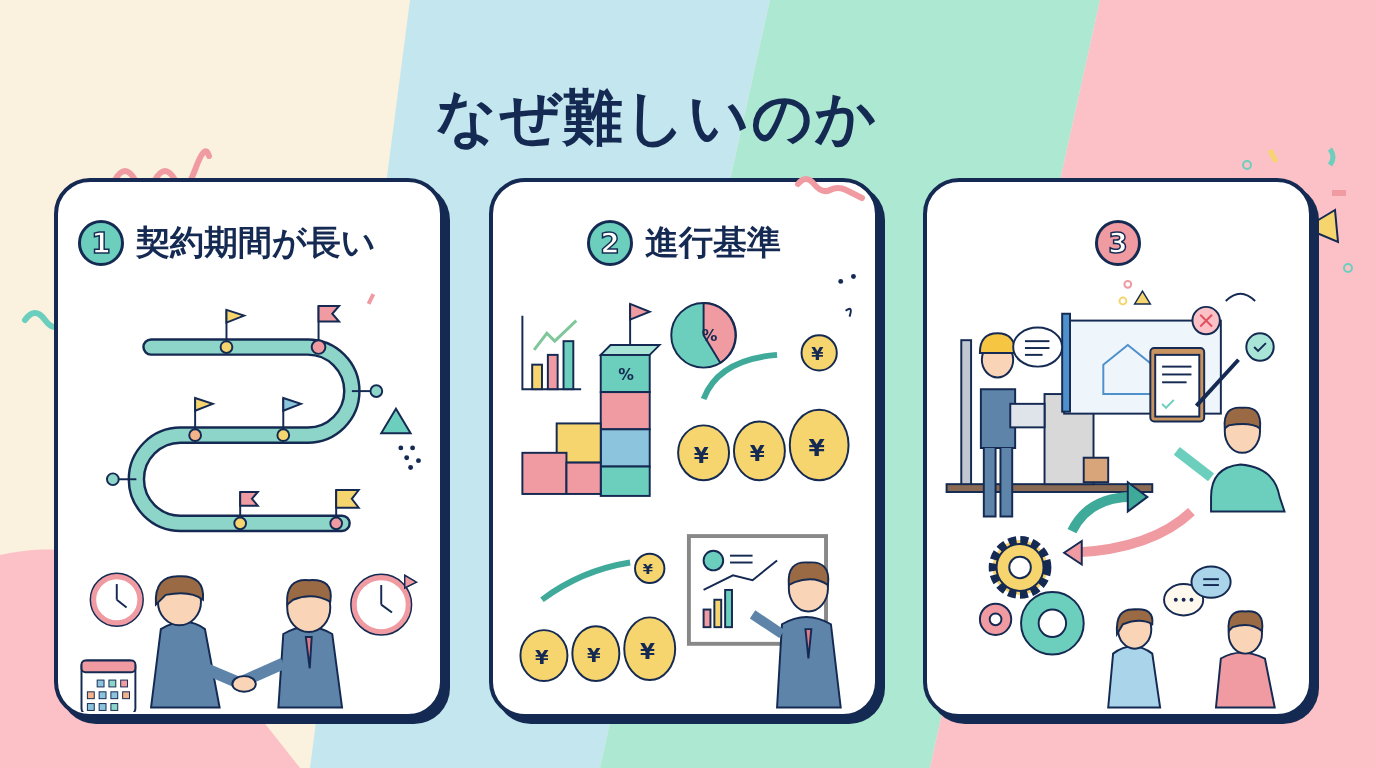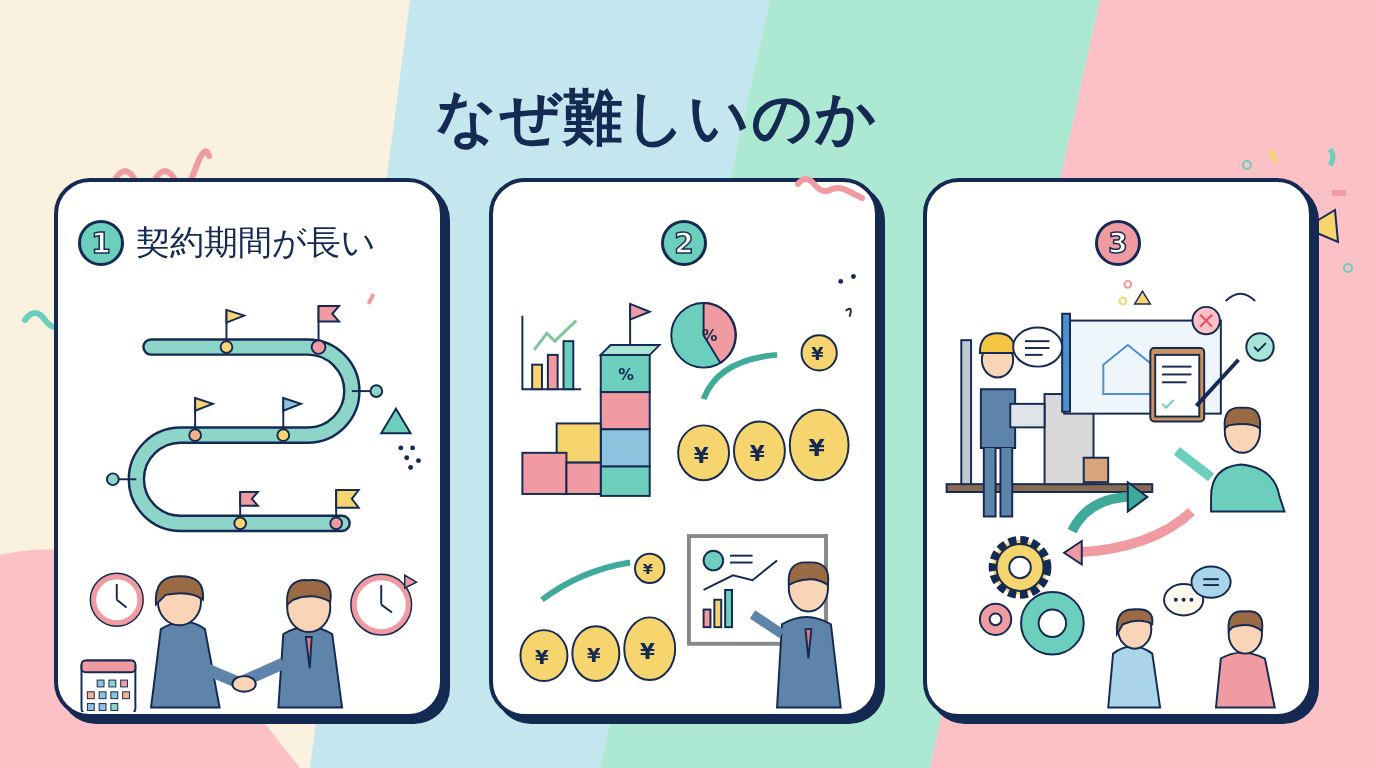--- a/index.html
+++ b/index.html
@@ -2,21 +2,21 @@
 <html><head>
 <meta charset="utf-8">
 <style>
   html,body{margin:0;padding:0;}
   body{width:1376px;height:768px;overflow:hidden;position:relative;font-family:"DejaVu Sans",sans-serif;}
   .bg{position:absolute;inset:0;}
   .title{position:absolute;top:78px;left:0;width:1314px;text-align:center;font-size:60px;font-weight:bold;color:#152a52;letter-spacing:2px;}
   .card{position:absolute;top:178px;width:390px;height:540px;background:#fff;border:4px solid #152a52;border-radius:36px;box-shadow:6px 6px 0 #152a52;box-sizing:border-box;}
   .card-head{position:absolute;top:38px;left:0;width:100%;display:flex;justify-content:center;align-items:center;gap:12px;}
   .num{width:46px;height:46px;border-radius:50%;border:3px solid #152a52;display:flex;align-items:center;justify-content:center;font-size:28px;font-weight:bold;color:#fff;-webkit-text-stroke:1.5px #152a52;box-sizing:border-box;}
-  .card-title{font-size:34px;font-weight:normal;color:#152a52;}
+  .card-title{font-size:34px;font-weight:bold;color:#152a52;}
   .illu{position:absolute;left:0;top:90px;width:100%;height:440px;}
   .deco{position:absolute;}
 </style>
 </head>
 <body>
 
 <svg class="bg" width="1376" height="768" viewBox="0 0 1376 768">
   <rect width="1376" height="768" fill="#fbf1df"></rect>
   <polygon points="410,0 770,0 600,768 310,768" fill="#c4e6ee"></polygon>
   <polygon points="770,0 1100,0 930,768 600,768" fill="#ade8d2"></polygon>
@@ -127,20 +127,21 @@
         <circle cx="356" cy="185" r="2.5"></circle>
         <circle cx="368" cy="188" r="2.5"></circle>
         <circle cx="360" cy="195" r="2.5"></circle>
       </g>
   </svg>
 </div>
 
 <div class="card" style="left:489px;">
   <div class="card-head">
     <div class="num" style="background:#6ccfbd;">2</div>
+    <div class="card-title">進行基準</div>
   </div>
   <svg class="illu" viewBox="0 0 390 440">
     <g stroke="#152a52" stroke-width="2">
       <polyline points="30,40 30,115 90,115" fill="none"></polyline>
       <rect x="40" y="90" width="10" height="25" fill="#f6d46e"></rect>
         <rect x="56" y="80" width="10" height="35" fill="#f09aa2"></rect>
         <rect x="72" y="66" width="10" height="49" fill="#6ccfbd"></rect>
       <polyline points="42,75 55,58 63,66 85,45" fill="none" stroke="#7fc79a" stroke-width="3"></polyline>
     </g>
     <g stroke="#152a52" stroke-width="2">

